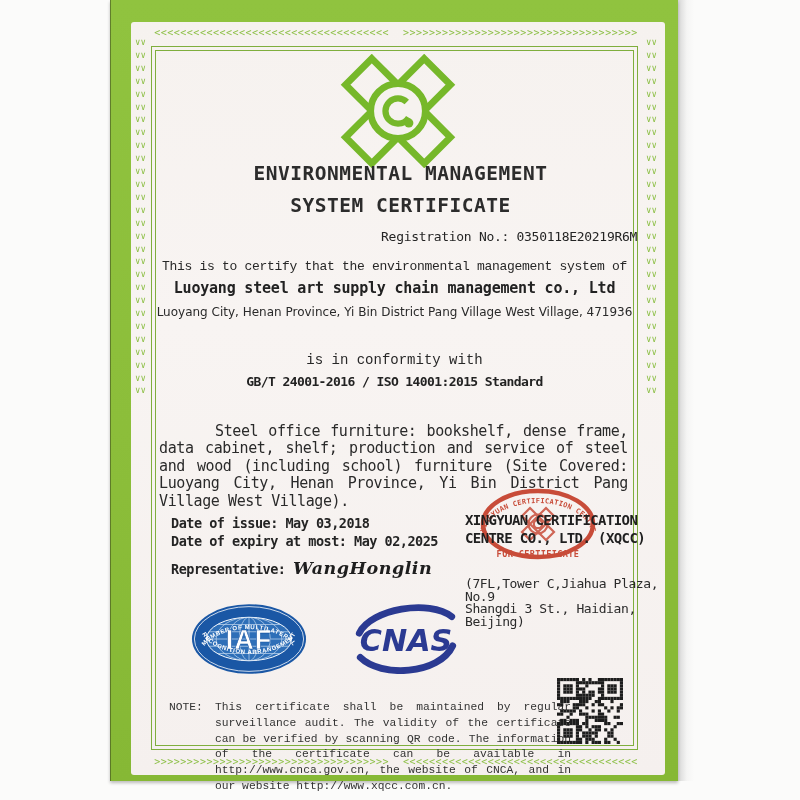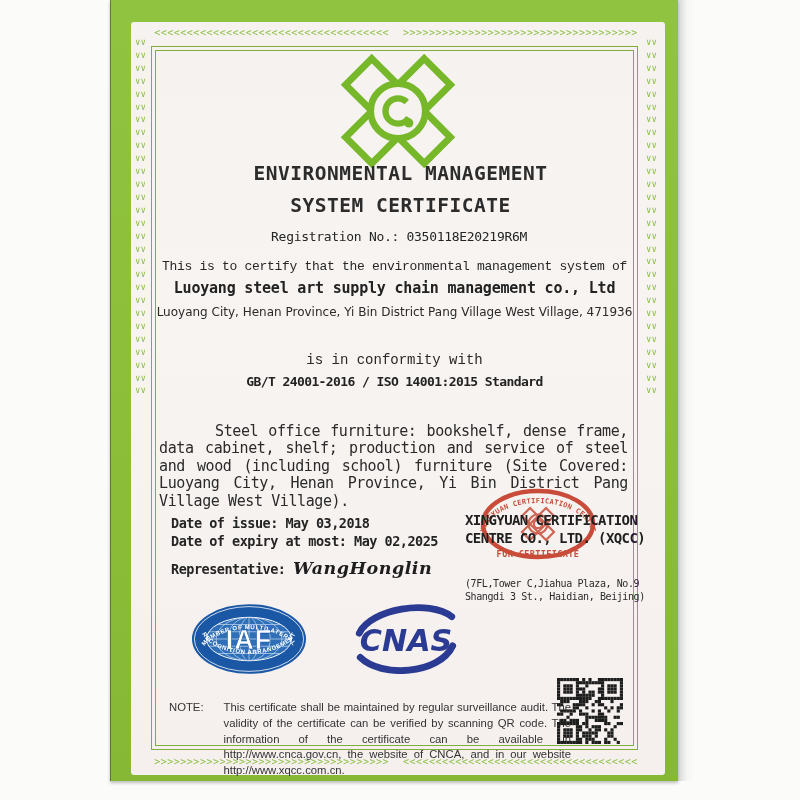--- a/index.html
+++ b/index.html
@@ -23,21 +23,21 @@
   .chev-top { top:4px; } .chev-bottom { top:733px; }
   .chev-v { position:absolute; top:14px; width:11px; height:726px; font-size:9px;
     line-height:12.9px; word-break:break-all; overflow:hidden; text-align:center; }
   .chev-left { left:4px; } .chev-right { left:515px; }
   
   .abs { position:absolute; }
   .ctr { left:0; width:527px; text-align:center; }
   .logo { left:201px; top:32px; }
   .title { top:136px; font-family:"DejaVu Sans Mono", monospace; font-weight:bold;
     font-size:19.5px; line-height:32px; color:#2c2c2c; letter-spacing:.5px;padding-left:12px; }
-  .reg { top:207px; width:396px; text-align:right; font-family:"DejaVu Sans Mono", monospace;
+  .reg { top:207px; width:506px; text-align:right; font-family:"DejaVu Sans Mono", monospace;
     font-size:13px; letter-spacing:-.3px; color:#242424; }
   .certify { top:237px; font-family:"Liberation Mono", monospace; font-size:13px;
     letter-spacing:-.3px; color:#272727; }
   .company { top:257px; font-family:"DejaVu Sans Mono", monospace; font-weight:bold;
     font-size:15px; letter-spacing:-.2px; color:#222; }
   .addr { top:283px; font-size:12px; color:#2a2a2a; }
   .social { top:302px; font-size:12px; color:#2a2a2a; }
   .conform { top:330px; font-family:"Liberation Mono", monospace; font-size:14px; color:#272727; }
   .standard { top:352px; font-family:"DejaVu Sans Mono", monospace; font-weight:bold;
     font-size:13px; letter-spacing:-.6px; color:#222; }
@@ -48,25 +48,25 @@
   .dates { left:40px; top:492px; font-family:"DejaVu Sans Mono", monospace; font-weight:bold;
     font-size:13.5px; line-height:18px; letter-spacing:-.5px; color:#242424; }
   .rep { left:40px; top:536px; font-family:"DejaVu Sans Mono", monospace; font-weight:bold;
     font-size:13.5px; letter-spacing:-.5px; color:#242424; }
   .rep .sig { font-family:"DejaVu Serif", serif; font-style:italic; font-weight:bold;
     font-size:17.5px; letter-spacing:.5px; color:#1e1e1e; }
   .stamp { left:338px; top:462px; z-index:1; opacity:.93; }
   .issuer { left:334px; top:490px; z-index:2; font-family:"DejaVu Sans Mono", monospace;
     font-weight:bold; font-size:14px; line-height:17.5px; letter-spacing:-.6px; color:#1f1f1f; }
   .issuer-addr { left:334px; top:556px; z-index:2; font-family:"DejaVu Sans Mono", monospace;
-    font-size:10px; line-height:12.5px; letter-spacing:-.4px; color:#2b2b2b; }
+    font-size:13px; line-height:12.5px; letter-spacing:-.4px; color:#2b2b2b; }
   .iaf { left:60px; top:581px; } .cnas { left:216px; top:580px; }
   .cnblock { left:358px; top:578px; font-size:12.5px; line-height:16px; color:#3a3a3a; }
-  .note { left:38px; top:678px; width:402px; display:flex; gap:20px;
-    font-family:Liberation Sans, sans-serif; font-size:11.3px; line-height:15.8px; color:#333; }
+  .note { left:38px; top:678px; width:402px; display:flex; gap:12px;
+    font-family:Liberation Mono, monospace; font-size:11.3px; line-height:15.8px; color:#333; }
   .note .lbl { flex:0 0 34px; }
   .note .txt { flex:1; text-align:justify; }
   .qr { left:426px; top:656px; width:66px; height:66px; }
 </style>
 </head>
 <body>
 
 <div class="scan">
   <div class="page">
     <div class="panel">

